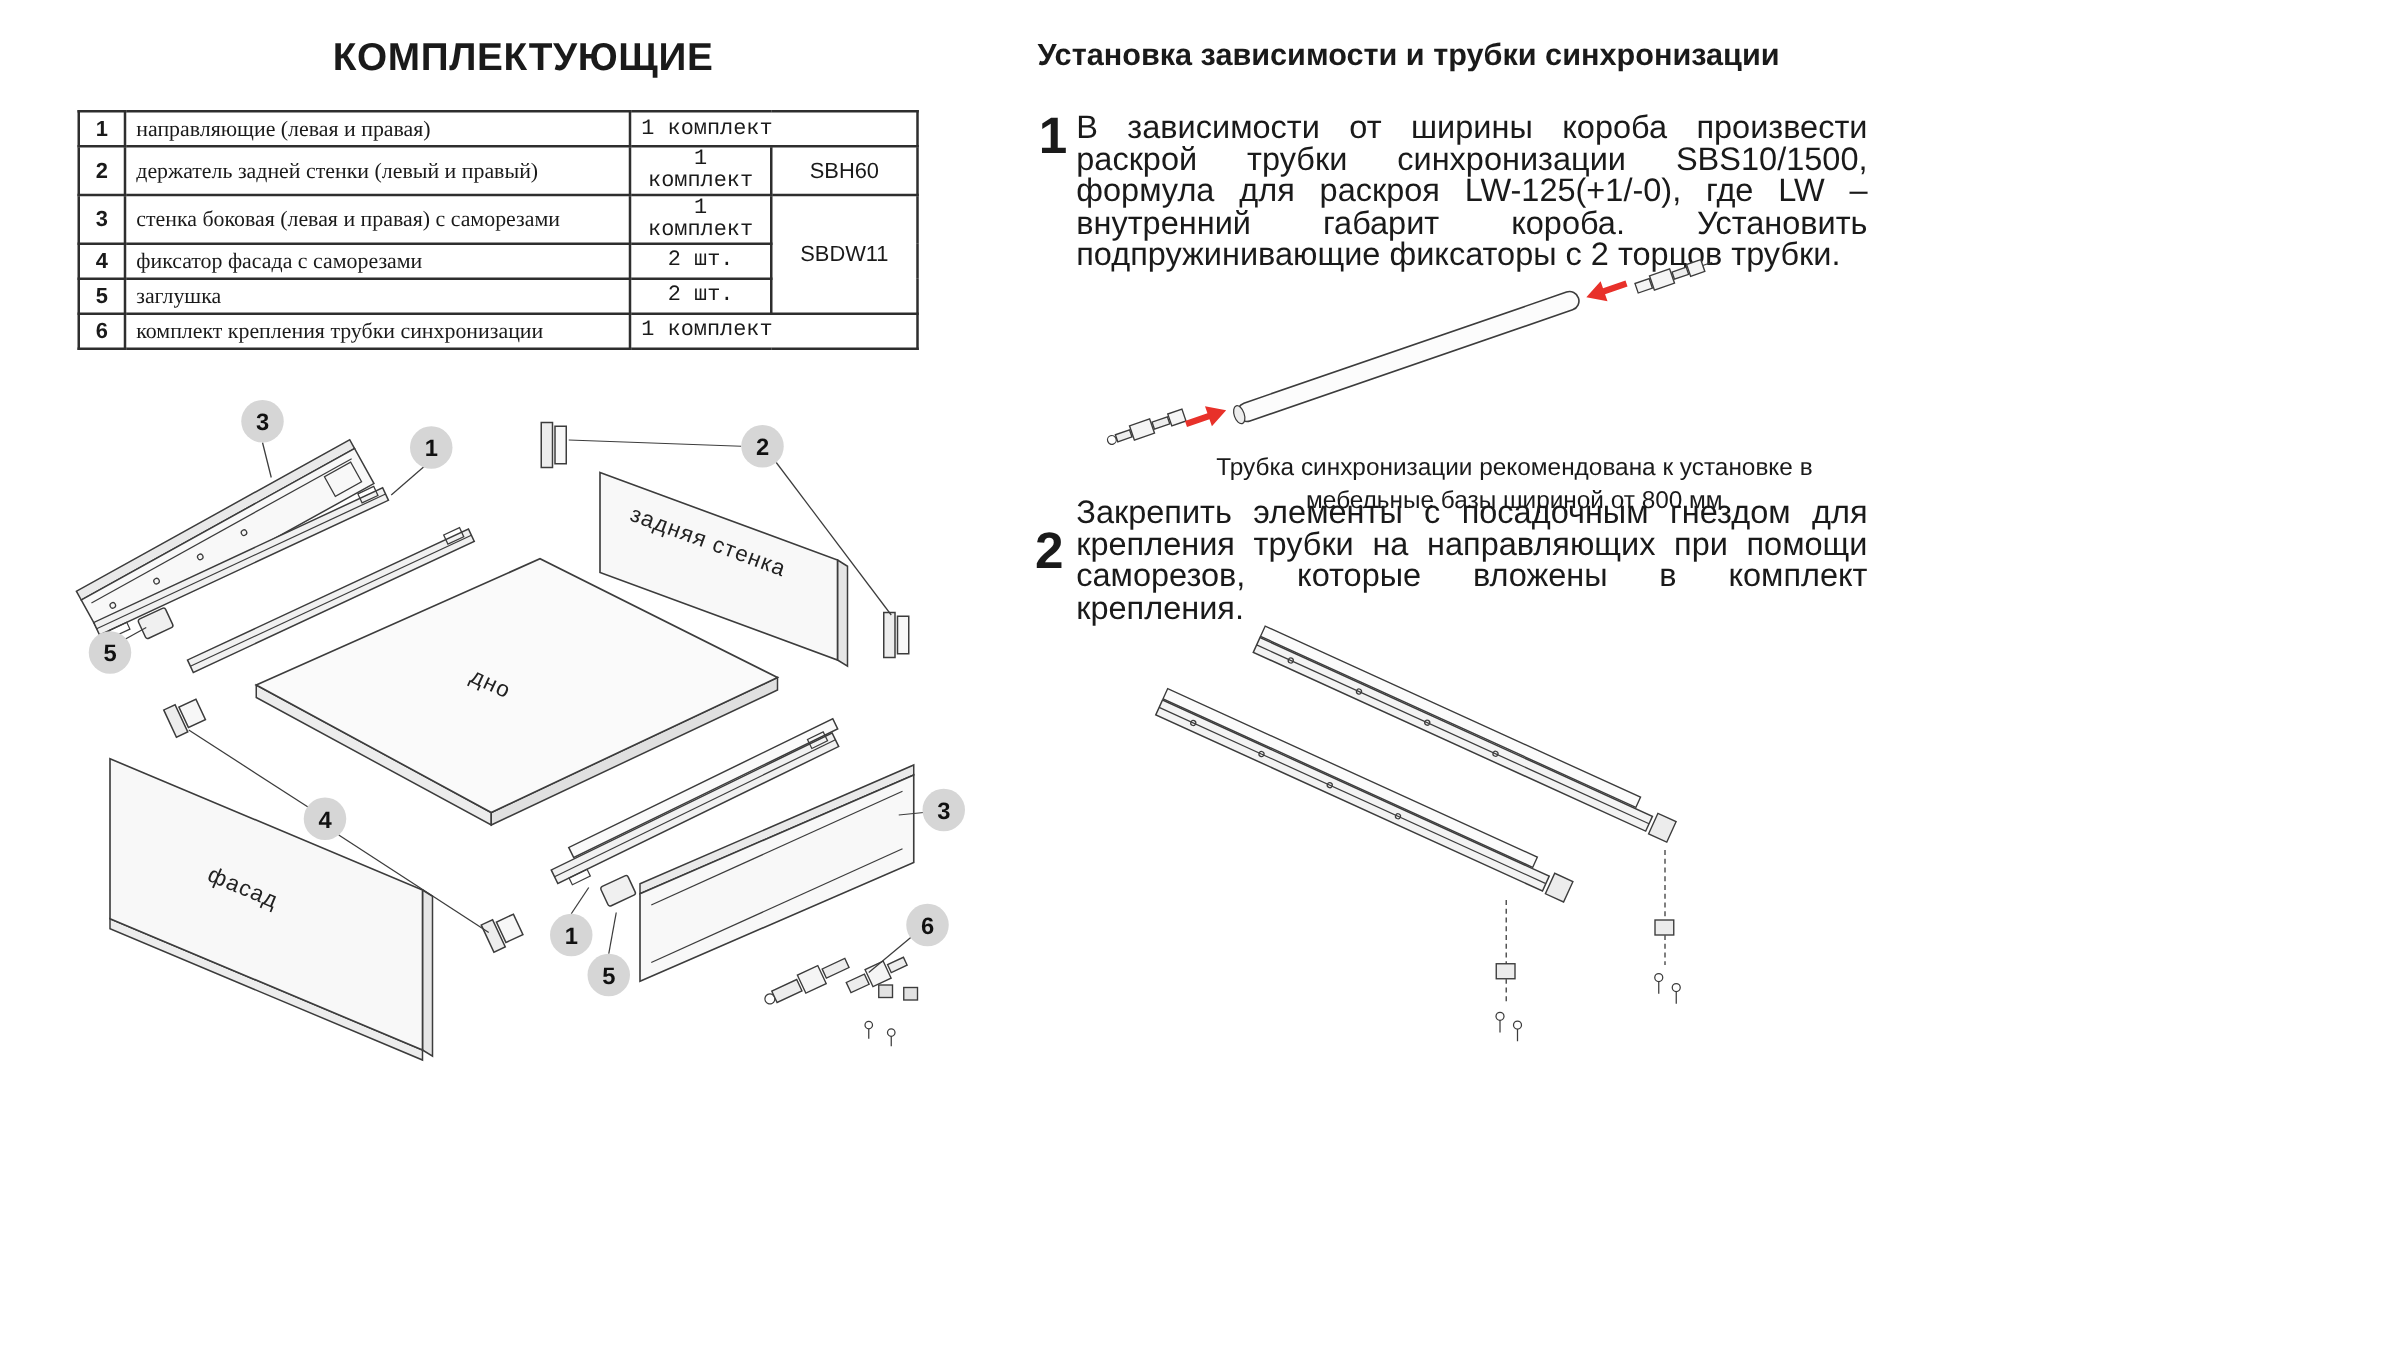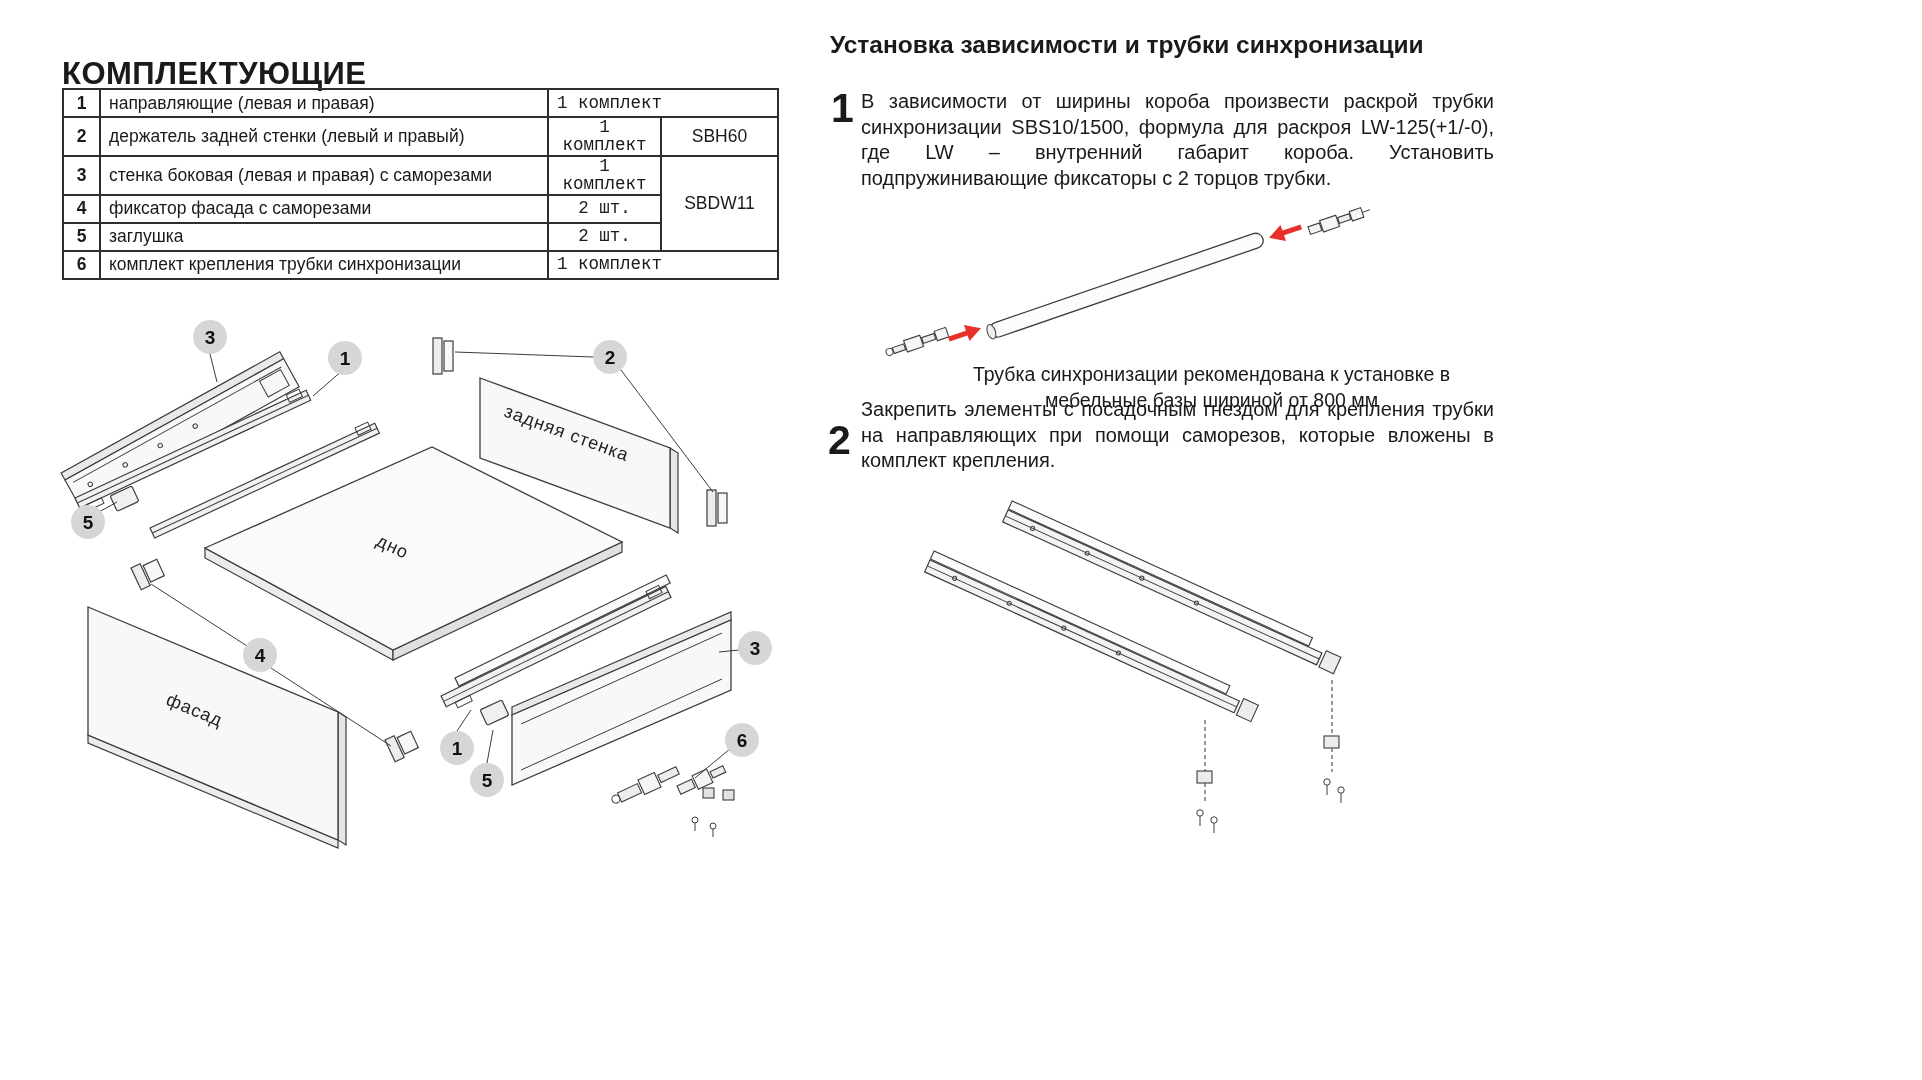--- a/index.html
+++ b/index.html
@@ -1,35 +1,35 @@
 <!DOCTYPE html>
 <html><head>
 <meta charset="utf-8">
 <style>
   html,body{margin:0;padding:0;background:#ffffff;}
   .page{position:relative;width:1922px;height:1080px;background:#ffffff;
         font-family:"Liberation Sans","DejaVu Sans",sans-serif;color:#1a1a1a;overflow:hidden;}
   .abs{position:absolute;}
 
   
-  .comp-title{position:absolute;left:62px;top:28px;width:713px;
-              font-size:31px;font-weight:bold;letter-spacing:.5px;margin-top:28px;}
+  .comp-title{position:absolute;left:62px;top:28px;width:713px;text-align:center;
+              font-size:31px;font-weight:bold;letter-spacing:.5px;}
   table.parts{position:absolute;left:62px;top:88px;border-collapse:collapse;table-layout:fixed;}
   table.parts td{border:2px solid #2e2e2e;height:28px;padding:0 8px;font-size:17.5px;
                  line-height:1.05;vertical-align:middle;box-sizing:border-box;}
   td.cnum{width:37px;text-align:center;font-weight:bold;font-size:20px;padding:0;}
-  td.cname{width:448px;}
+  td.cname{width:404px;font-family:Liberation Serif, serif;}
   td.cqty{width:113px;text-align:center;padding:0 4px;font-family:Liberation Mono, monospace;}
   td.ccode{width:117px;text-align:center;font-size:18px;}
   td.cwide{text-align:left;padding-left:8px;}
 
   
   .inst-title{position:absolute;left:830px;top:31px;font-size:24.5px;font-weight:bold;}
   .step-num{position:absolute;font-size:41px;font-weight:bold;line-height:1;}
-  .step-text{position:absolute;width:633px;font-size:20px;line-height:25.5px;text-align:justify;}
+  .step-text{position:absolute;width:633px;font-size:26px;line-height:25.5px;text-align:justify;}
   .tube-note{position:absolute;left:930px;top:361px;width:563px;font-size:19.5px;
              line-height:26px;text-align:center;}
 
   
   svg text{font-family:"Liberation Sans","DejaVu Sans",sans-serif;}
   .callout-circle{fill:#d6d6d6;}
   .callout-num{font-size:19px;font-weight:bold;fill:#111;}
   .panel-label{font-size:18px;fill:#222;letter-spacing:1px;}
   .thin{stroke:#3c3c3c;stroke-width:1;fill:none;}
   .leader{stroke:#3c3c3c;stroke-width:1;fill:none;}

